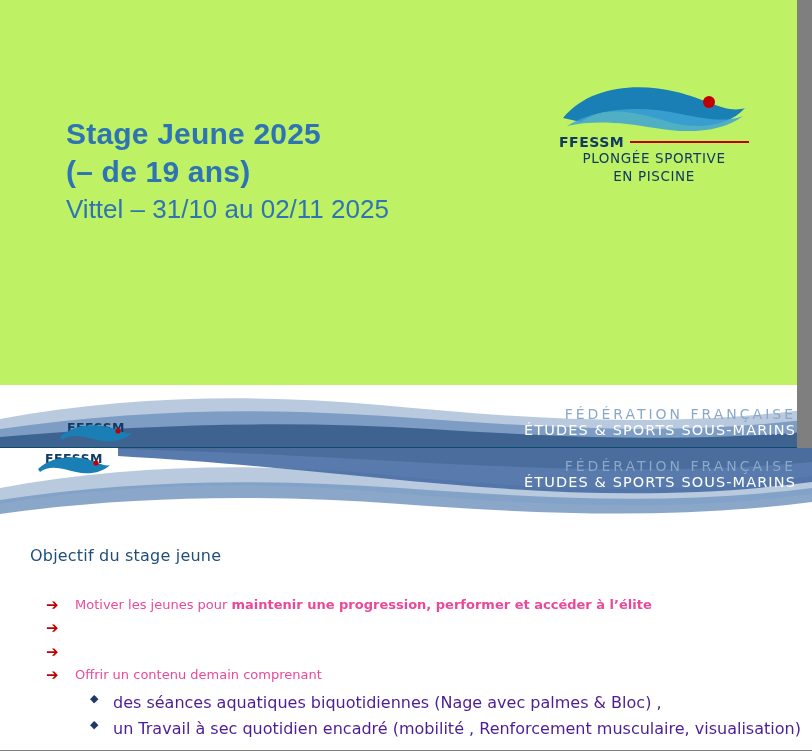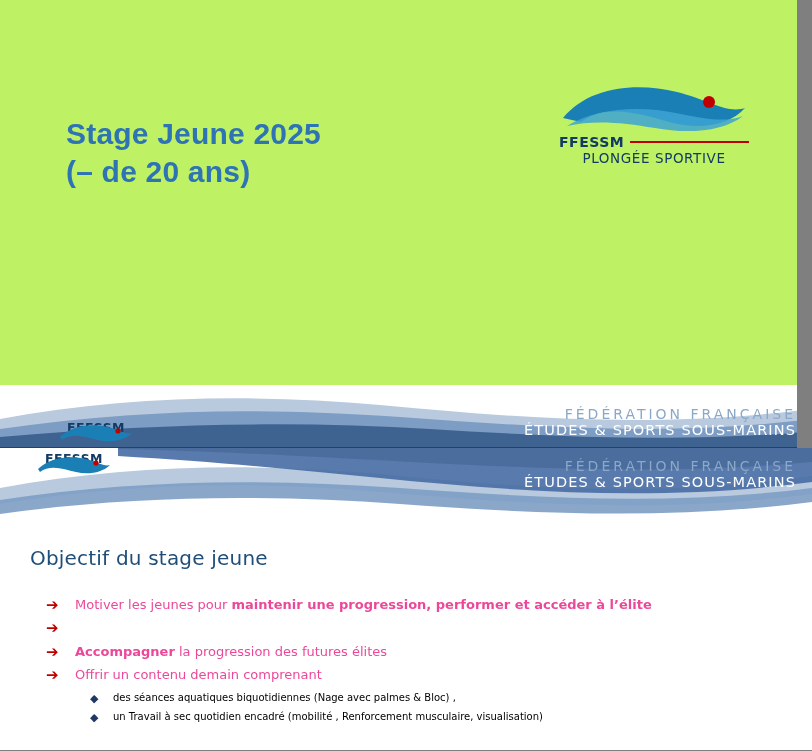--- a/index.html
+++ b/index.html
@@ -183,21 +183,21 @@
     color: #123a63;
     letter-spacing: 0.4px;
     margin-top: -1px;
   }
 
   .slide2-title {
     position: absolute;
     left: 30px;
     top: 98px;
     font-family: "DejaVu Sans", sans-serif;
-    font-size: 20px;
+    font-size: 16px;
     color: #1f4e79;
     letter-spacing: 0.2px;
   }
 
   .bullets {
     position: absolute;
     left: 46px;
     top: 148px;
     width: 760px;
   }
@@ -233,48 +233,50 @@
   .b2 .diamond {
     color: #1f3864;
     font-family: "DejaVu Sans", sans-serif;
     font-size: 11px;
     line-height: 1.5;
     width: 12px;
     flex: none;
   }
   .b2 .txt {
     font-family: "DejaVu Sans", sans-serif;
-    font-size: 10px;
-    color: #000000;
+    font-size: 16px;
+    color: #4c1d95;
     line-height: 1.45;
   }
 </style>
 </head>
 <body>
 
 <div class="slide1">
 
   <div class="title-block">
     <div class="title-line1">Stage Jeune 2025</div>
-    <div class="title-line2">(– de 20 ans)</div>
+    <div class="title-line2">(– de 19 ans)</div>
+    <div class="title-line3">Vittel – 31/10 au 02/11 2025</div>
   </div>
 
   <div class="logo-main">
     <div class="wave-wrap">
       <svg width="190" height="58" viewBox="0 0 190 58">
         <path d="M4,40 C30,8 78,4 118,14 C150,22 168,36 186,30 C170,48 140,52 110,44 C78,35 48,26 22,44 Z" fill="#1a7fb5"></path>
         <path d="M8,48 C40,28 86,28 122,36 C150,42 168,44 184,38 C164,54 128,56 96,50 C62,44 34,42 8,48 Z" fill="#3da3d4" opacity="0.85"></path>
         <circle cx="150" cy="24" r="6" fill="#c00000"></circle>
       </svg>
     </div>
     <div class="ffessm-row">
       <span class="ffessm-word">FFESSM</span>
       <span class="ffessm-rule"></span>
     </div>
     <div class="sub1">PLONGÉE SPORTIVE</div>
+    <div class="sub2">EN PISCINE</div>
   </div>
 
   <div class="footer-band">
     <svg width="812" height="62" viewBox="0 0 812 62">
       <path d="M0,34 C120,12 250,8 380,20 C520,33 650,44 812,24 L812,62 L0,62 Z" fill="#b9cade"></path>
       <path d="M0,44 C140,24 260,22 400,32 C540,42 670,52 812,34 L812,62 L0,62 Z" fill="#7d9dc4"></path>
       <path d="M0,52 C160,38 300,36 430,44 C560,52 690,58 812,46 L812,62 L0,62 Z" fill="#3f6391"></path>
     </svg>
     <div class="footer-text">
       <div class="l1">FÉDÉRATION FRANÇAISE</div>
@@ -322,21 +324,20 @@
       <span class="arrow">➔</span>
       <span class="txt"><span>Motiver les jeunes pour </span><b>maintenir une progression, performer et accéder à l’élite</b><span></span></span>
     </div>
 
     <div class="b1">
       <span class="arrow">➔</span>
     </div>
 
     <div class="b1">
       <span class="arrow">➔</span>
-      <span class="txt"><span></span><b>Accompagner</b><span> la progression des futures élites</span></span>
     </div>
 
     <div class="b1">
       <span class="arrow">➔</span>
       <span class="txt"><span>Offrir un contenu demain comprenant</span><b></b><span></span></span>
     </div>
 
     <div class="b2-wrap">
       <div class="b2">
         <span class="diamond">◆</span>

